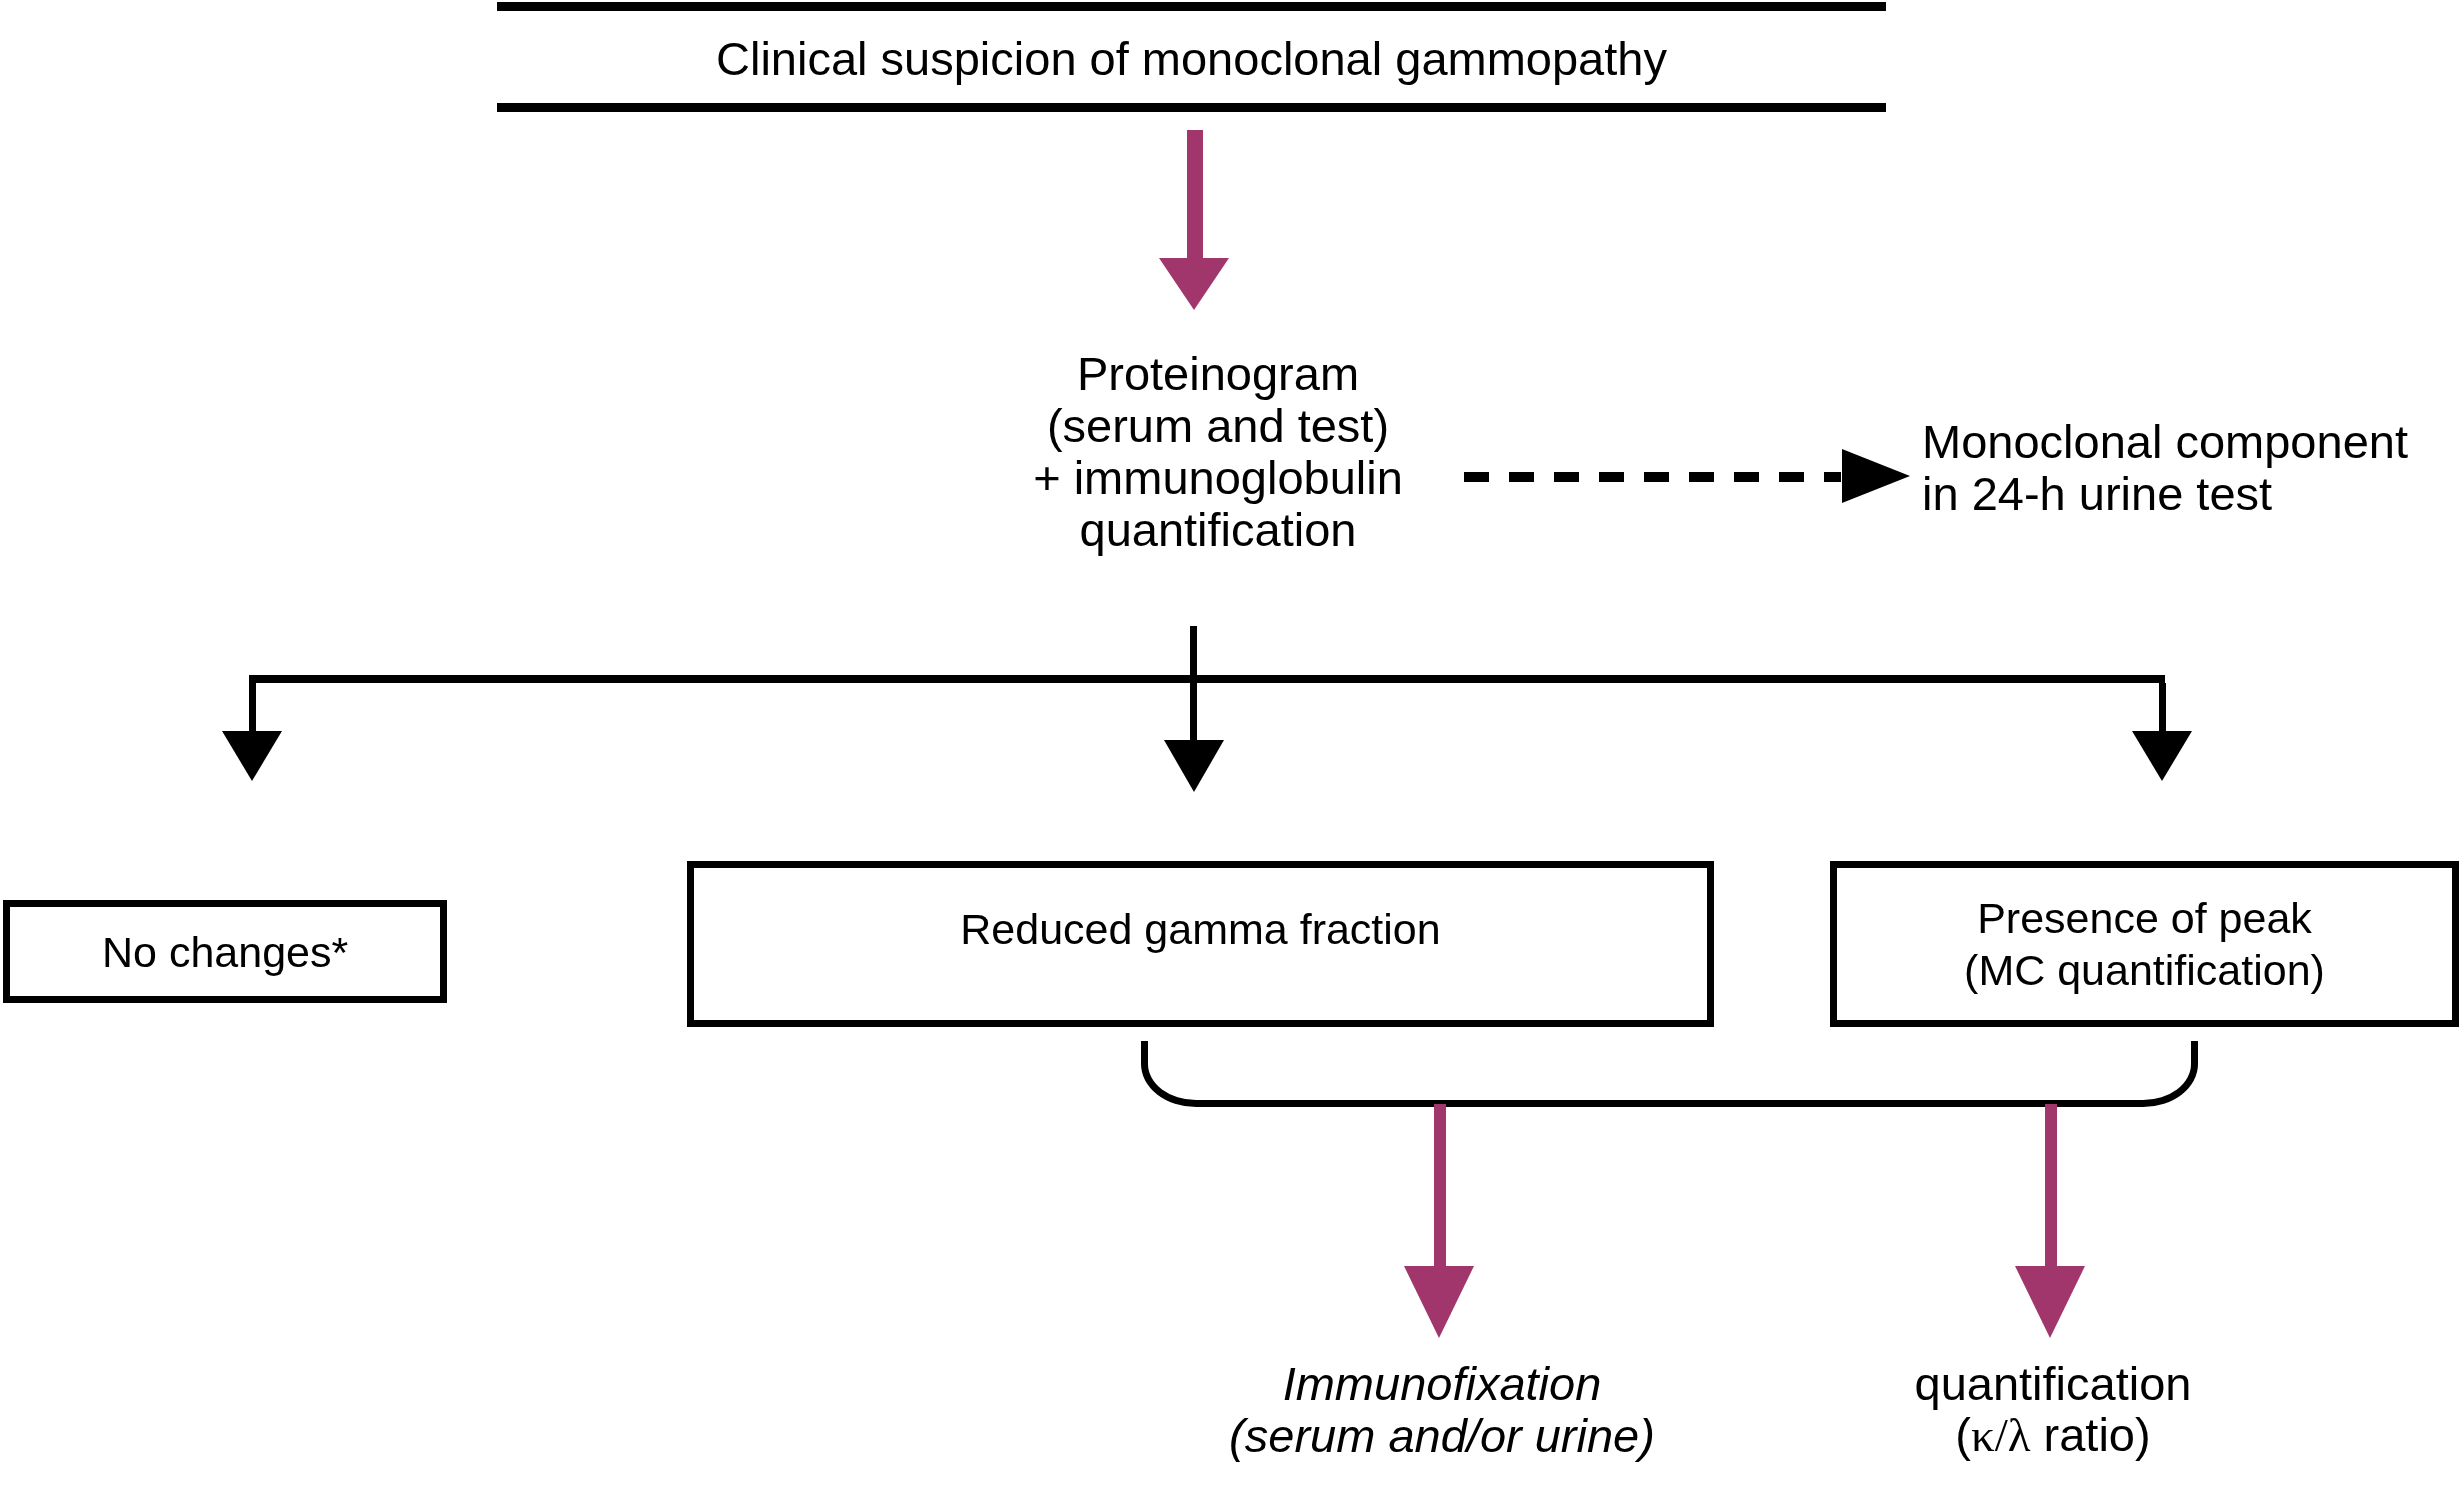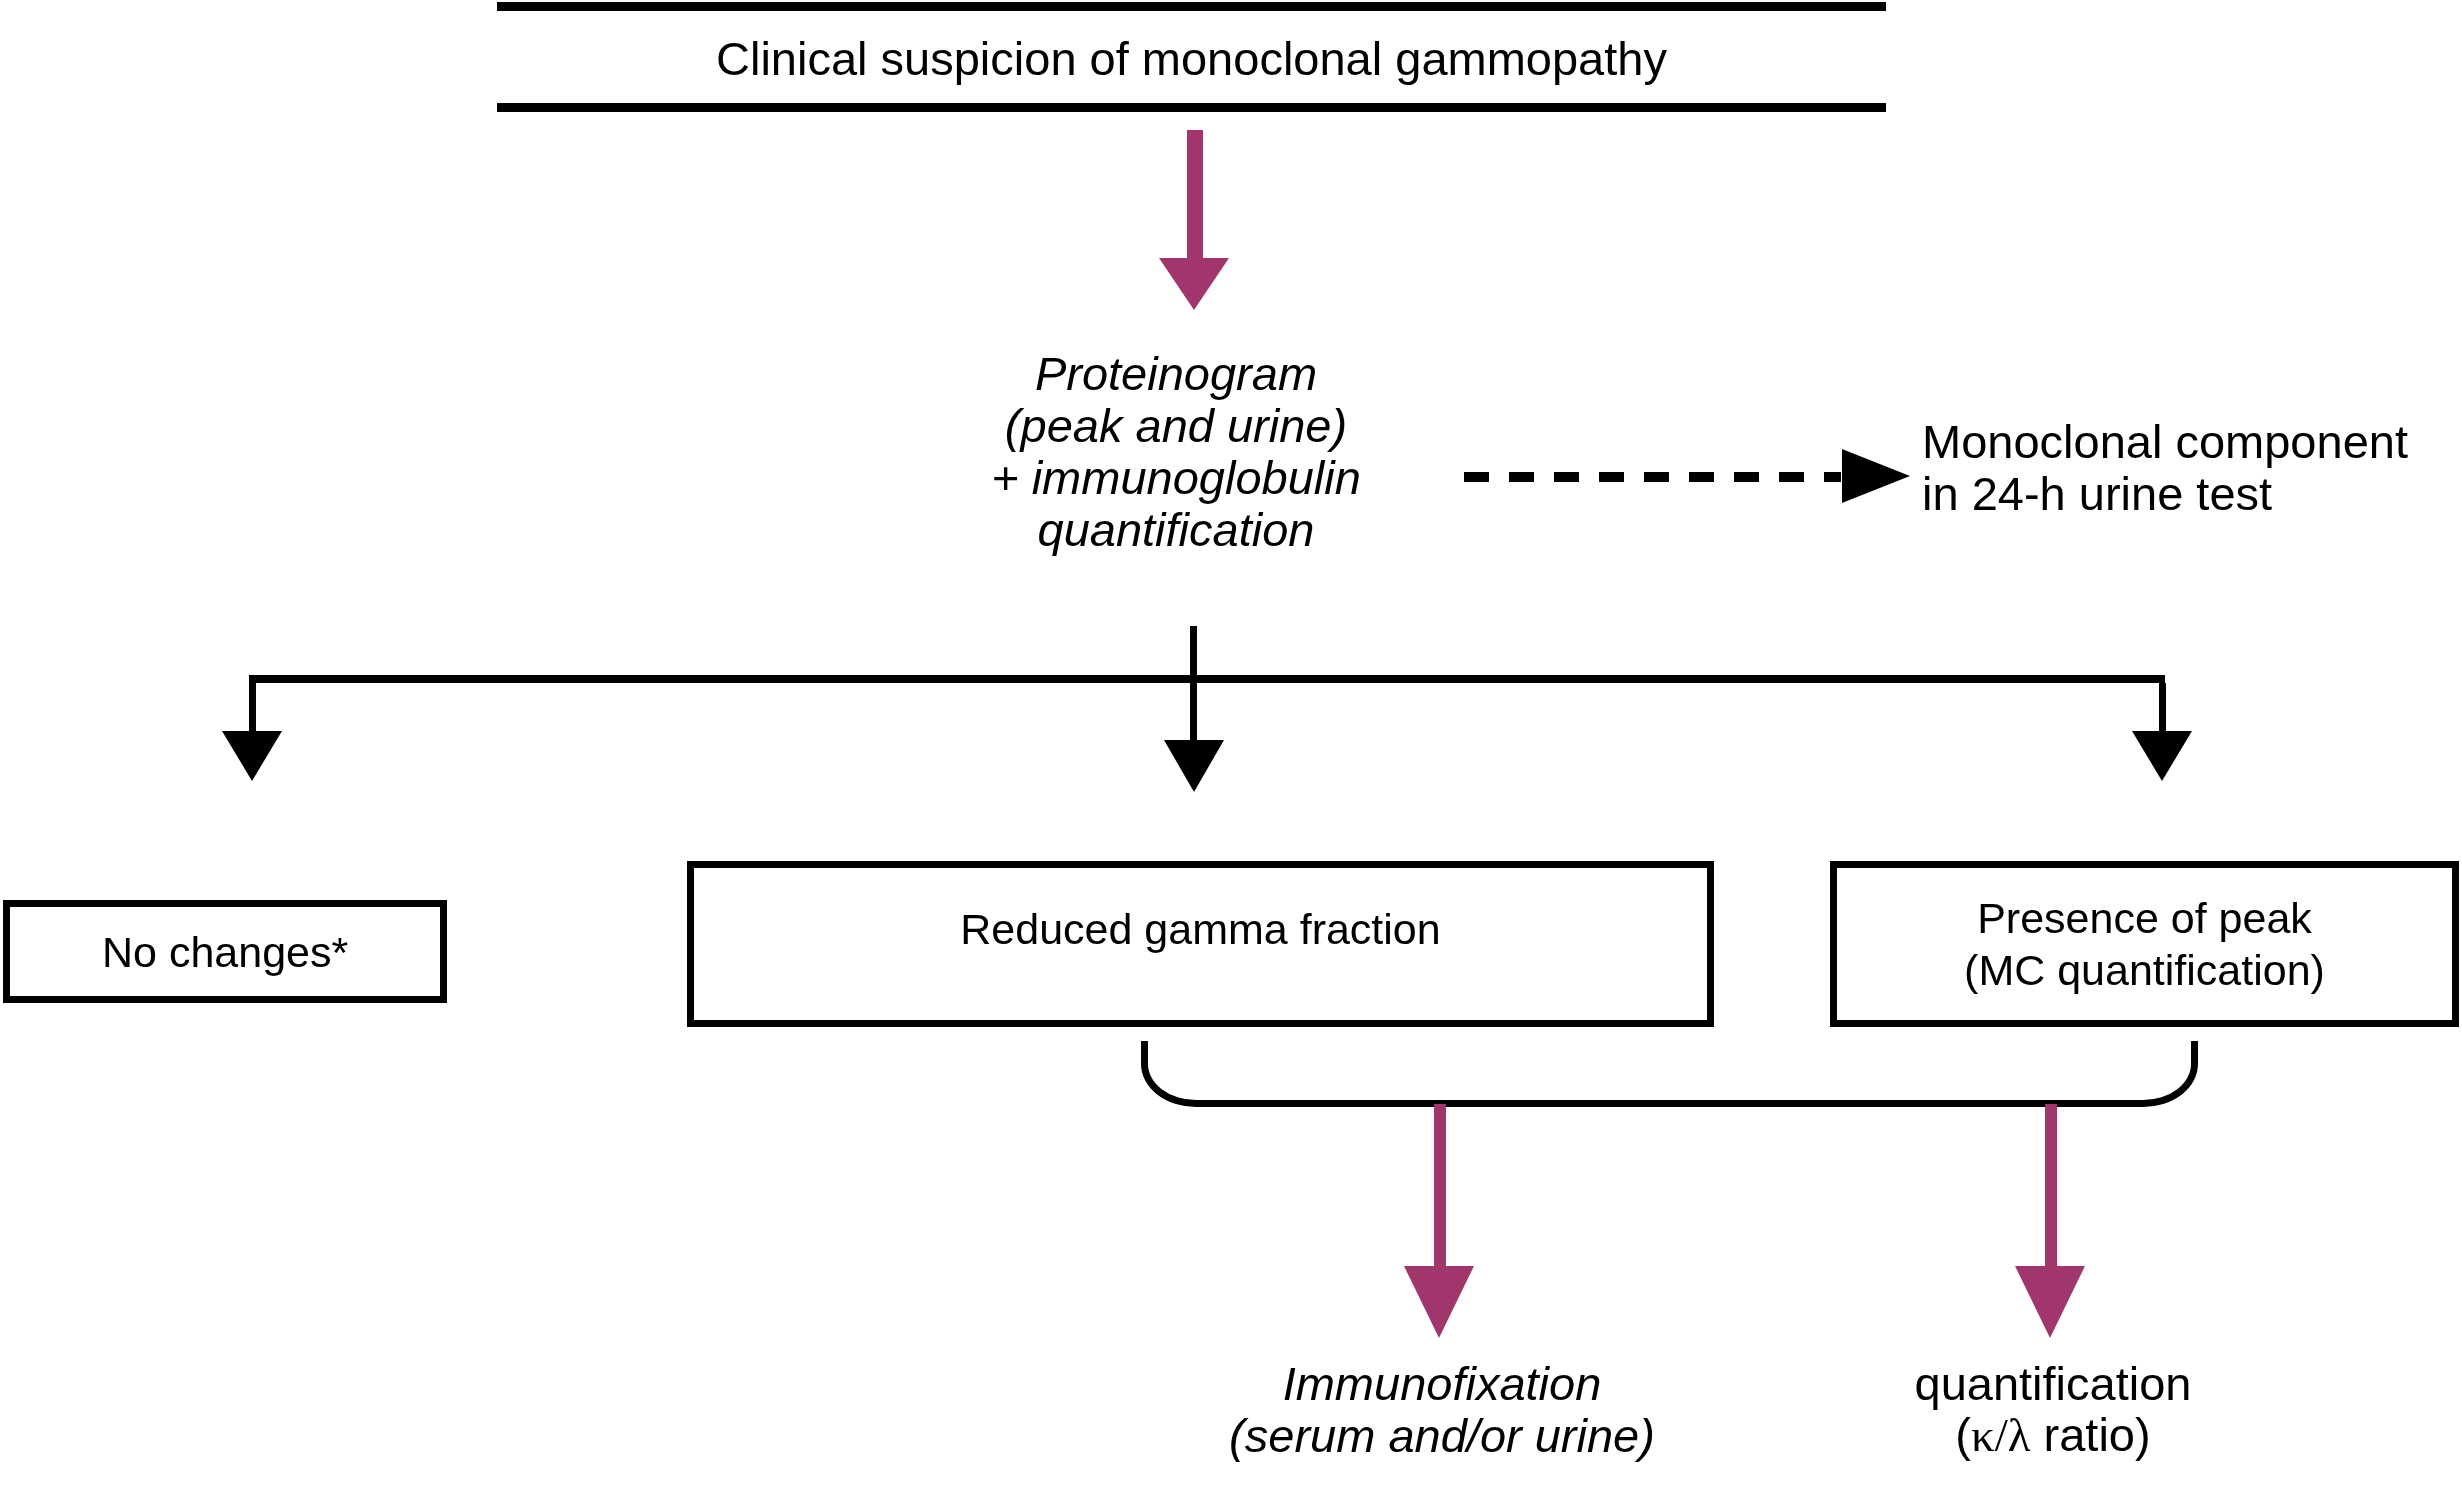--- a/index.html
+++ b/index.html
@@ -75,23 +75,23 @@
 
   <div class="hline" style="left:497px;top:2.3px;width:1389px;height:8.6px;"></div>
   <div class="txt center" style="left:497px;top:33px;width:1389px;">Clinical suspicion of monoclonal gammopathy</div>
   <div class="hline" style="left:497px;top:103px;width:1389px;height:8.6px;"></div>
 
   <div>
     <div class="tail-accent" style="left:1187px;top:130px;width:15.7px;height:131px;"></div>
     <div class="head-down-accent small" style="left:1159px;top:258px;"></div>
   </div>
 
-  <div class="txt center" style="left:863px;top:348px;width:626px;font-style:italic;">
+  <div class="txt center" style="left:905px;top:348px;width:626px;">
     <div>Proteinogram</div>
-    <div>(peak and urine)</div>
+    <div>(serum and test)</div>
     <div>+ immunoglobulin</div>
     <div>quantification</div>
   </div>
 
   <div class="dash-line" style="left:1464px;top:472px;width:377px;"></div>
   <div class="head-right-black" style="left:1842px;top:449px;"></div>
 
   <div class="txt" style="left:1922px;top:416px;width:548px;">
     <div>Monoclonal component</div>
     <div>in 24-h urine test</div>

